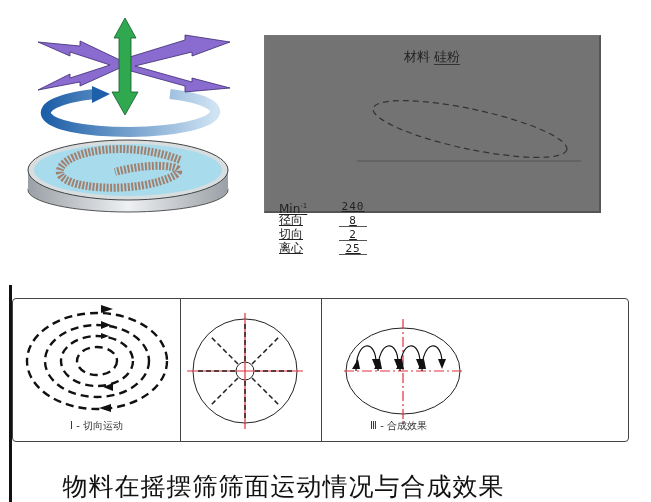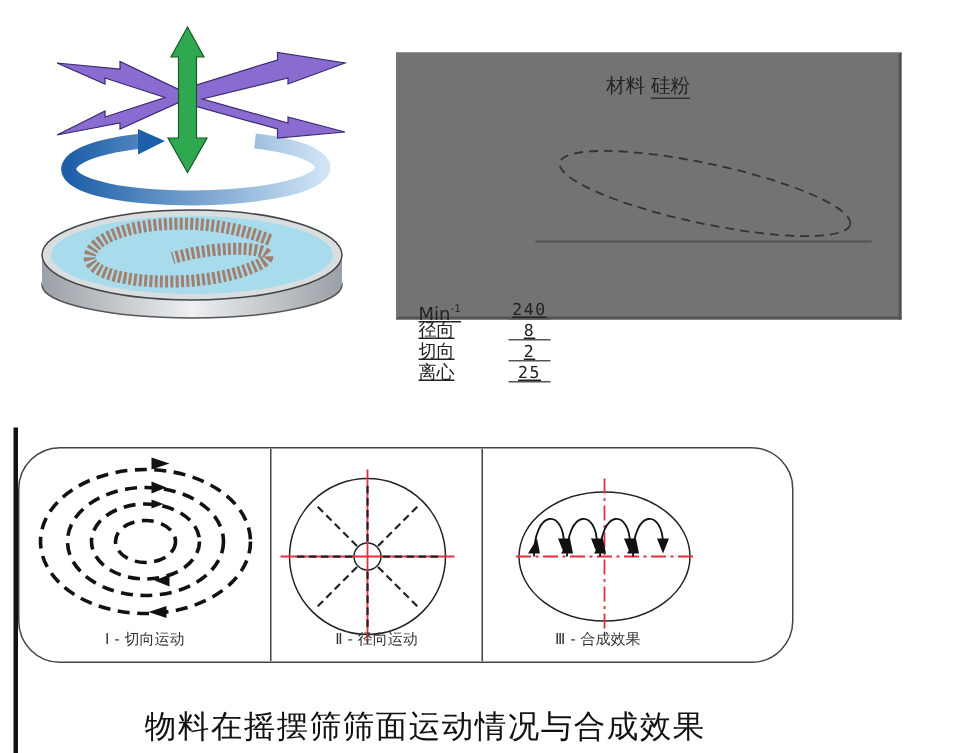--- a/index.html
+++ b/index.html
@@ -8,26 +8,26 @@
   #illustration{left:10px;top:10px;width:240px;height:215px;}
   #panel{left:264px;top:22px;width:337px;height:178px;border:1px solid #777;border-right:2px solid #555;border-bottom:2px solid #555;background:#737373;box-sizing:border-box;margin-top:13px;}
   #panel-title{position:absolute;left:0;right:0;top:12px;text-align:center;font-size:13px;color:#222;}
   #panel-title .mat{border-bottom:1px solid #333;}
   #param-table{position:absolute;left:14px;top:164px;font-size:12px;color:#222;text-decoration:underline;}
   .prow{display:flex;height:13px;line-height:13px;margin-bottom:1px;}
   .plabel{width:60px;}
   .pval{width:28px;text-align:center;border-bottom:1px solid #555;font-family:"DejaVu Sans Mono",monospace;font-size:11px;letter-spacing:1px;}
   sup{font-size:7px;}
   #left-rule{left:9px;top:285px;width:3px;height:217px;background:#111;}
-  #strip{left:12px;top:298px;width:517px;height:144px;border:1px solid #444;border-radius:28px;box-sizing:border-box;display:flex;overflow:hidden;background:#fff;}
+  #strip{left:12px;top:298px;width:617px;height:144px;border:1px solid #444;border-radius:4px;box-sizing:border-box;display:flex;overflow:hidden;background:#fff;}
   .cell{position:relative;height:100%;box-sizing:border-box;}
   .cell + .cell{border-left:1px solid #444;}
   .cell svg{position:absolute;left:0;top:0;}
   .cap{position:absolute;left:0;right:0;bottom:8px;text-align:center;font-size:10px;color:#333;}
-  #caption{left:0;width:567px;top:470px;text-align:center;font-size:21px;color:#111;letter-spacing:1px;}
+  #caption{left:0;width:567px;top:470px;text-align:center;font-size:25px;color:#111;letter-spacing:1px;}
 </style>
 </head>
 <body>
 
 <svg id="illustration" class="abs" viewBox="0 0 240 215">
   <defs>
     <linearGradient id="rim" x1="0" x2="1">
         <stop offset="0" stop-color="#9aa0a6"></stop>
         <stop offset="0.5" stop-color="#eef0f2"></stop>
         <stop offset="1" stop-color="#9aa0a6"></stop>
@@ -118,21 +118,20 @@
         <line x1="64" y1="62" x2="64" y2="24"></line>
           <line x1="64" y1="82" x2="64" y2="120"></line>
         <line x1="54" y1="72" x2="16" y2="72"></line>
           <line x1="74" y1="72" x2="112" y2="72"></line>
         <line x1="57" y1="65" x2="30" y2="38"></line>
           <line x1="71" y1="65" x2="98" y2="38"></line>
         <line x1="57" y1="79" x2="30" y2="106"></line>
           <line x1="71" y1="79" x2="98" y2="106"></line>
       </g>
     </svg>
-    <div class="cap">Ⅱ - 径向运动</div>
   </div>
 
   <div class="cell" style="width:154px">
     <svg width="154" height="144">
       <ellipse cx="81" cy="72" rx="57" ry="43" fill="none" stroke="#222"></ellipse>
       <line x1="81" y1="20" x2="81" y2="126" stroke="#e0303c" stroke-width="1.2" stroke-dasharray="10 3 2 3"></line>
       <line x1="22" y1="72" x2="140" y2="72" stroke="#e0303c" stroke-width="1.2" stroke-dasharray="10 3 2 3"></line>
       <g fill="none" stroke="#111" stroke-width="1.2">
         <path d="M 34 72 C 34 40, 54 40, 54 64"></path>
         <path d="M 56 72 C 56 40, 76 40, 76 64"></path>

